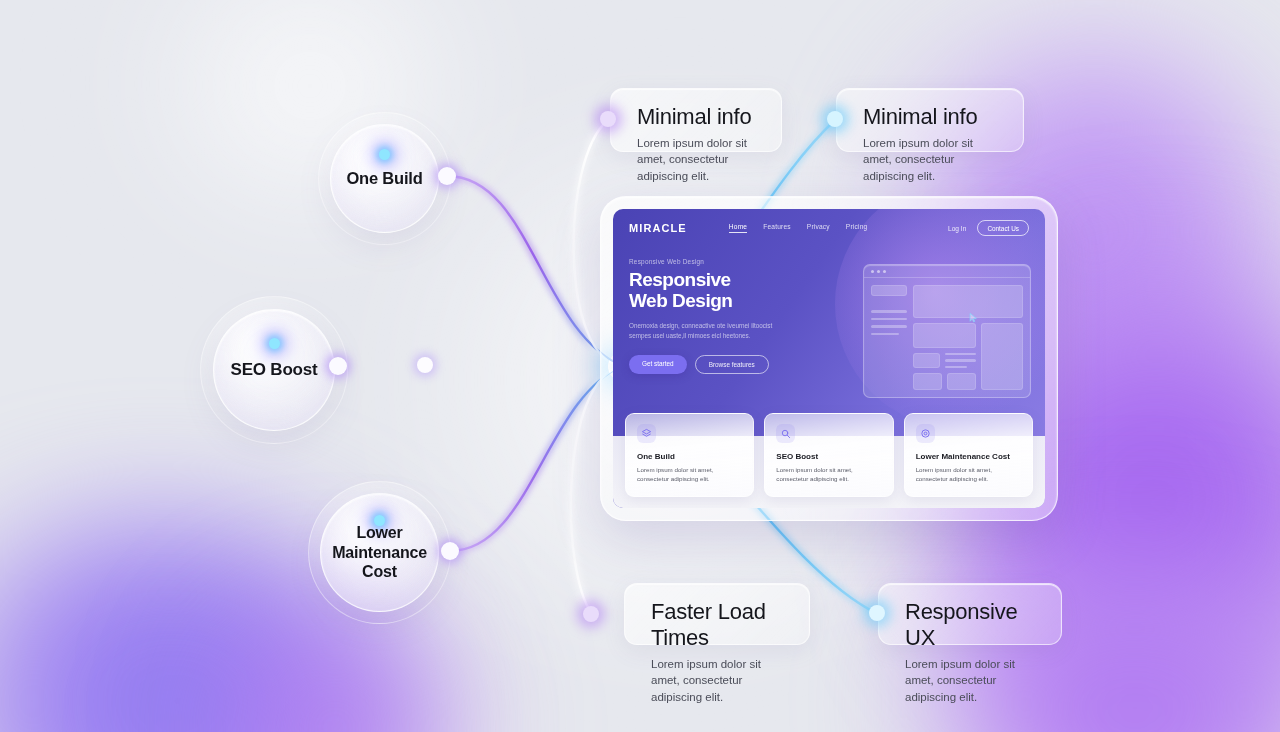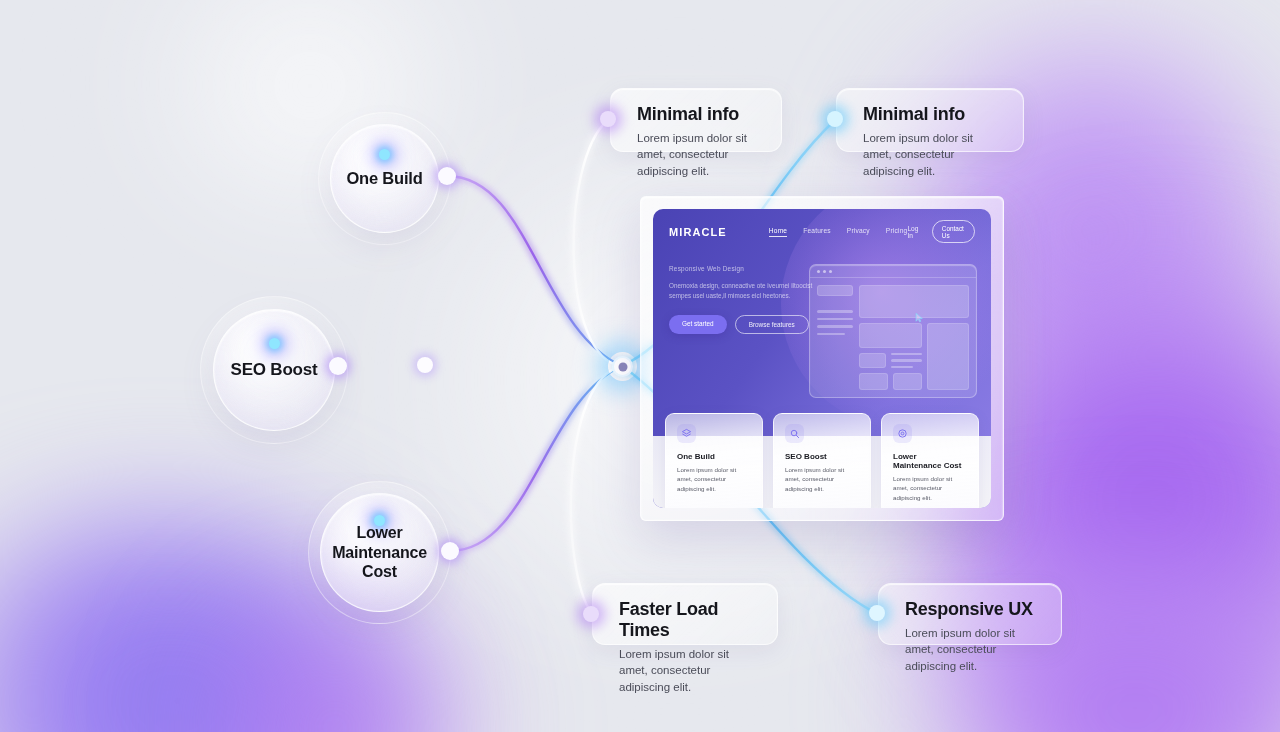--- a/index.html
+++ b/index.html
@@ -61,27 +61,27 @@
 
   
   .info-card {
     position: absolute;
     border-radius: 13px;
     background: linear-gradient(135deg, rgba(255,255,255,.62) 0%, rgba(255,255,255,.34) 100%);
     border: 1px solid rgba(255,255,255,.6);
     box-shadow: 0 6px 22px rgba(110,100,160,.10), inset 0 1px 1px rgba(255,255,255,.8);
     padding: 15px 20px 16px 26px;
   }
-  .info-title { font-size: 18px; font-weight: 700; color: #15161c; letter-spacing: -.25px; margin-bottom: 5px; }
+  .info-title { font-size: 22px; font-weight: 400; color: #15161c; letter-spacing: -.25px; margin-bottom: 5px; }
   .info-body  { font-size: 11.5px; line-height: 1.43; color: #4a4c58; }
 
   
   #mockup {
-    position: absolute; left: 640px; top: 196px; width: 364px; height: 325px;
-    border-radius: 6px;
+    position: absolute; left: 600px; top: 196px; width: 458px; height: 325px;
+    border-radius: 26px;
     background: linear-gradient(150deg, rgba(255,255,255,.70) 0%, rgba(255,255,255,.42) 55%, rgba(246,240,255,.42) 100%);
     border: 1px solid rgba(255,255,255,.7);
     box-shadow: 0 18px 50px rgba(96,78,160,.20), inset 0 1px 2px rgba(255,255,255,.9);
     padding: 12px;
     overflow: hidden;
   }
   #mock-inner {
     position: relative; width: 100%; height: 100%;
     border-radius: 10px; overflow: hidden;
     background: linear-gradient(125deg, #4a43b4 0%, #5b52c4 38%, #7a6fdc 68%, #8f7fe6 100%);
@@ -248,21 +248,21 @@
     <div class="info-body">Lorem ipsum dolor sit amet, consectetur adipiscing elit.</div>
   </div>
   <div class="node" style="left:600px; top:111px; width:16px; height:16px; background:#e9dcfb; box-shadow:0 0 12px 6px rgba(176,128,242,.55);"></div>
 
   <div class="info-card" style="left:836px; top:88px; width:188px; height:64px; background:linear-gradient(135deg,rgba(255,255,255,.45) 0%,rgba(255,255,255,.26) 100%);">
     <div class="info-title">Minimal info</div>
     <div class="info-body">Lorem ipsum dolor sit amet, consectetur adipiscing elit.</div>
   </div>
   <div class="node" style="left:827px; top:111px; width:16px; height:16px; background:#d6f4ff; box-shadow:0 0 12px 6px rgba(110,205,250,.65);"></div>
 
-  <div class="info-card" style="left:592px; top:583px; width:186px; height:62px;">
+  <div class="info-card" style="left:624px; top:583px; width:186px; height:62px;">
     <div class="info-title">Faster Load Times</div>
     <div class="info-body">Lorem ipsum dolor sit amet, consectetur adipiscing elit.</div>
   </div>
   <div class="node" style="left:583px; top:606px; width:16px; height:16px; background:#e9dcfb; box-shadow:0 0 12px 6px rgba(176,128,242,.55);"></div>
 
   <div class="info-card" style="left:878px; top:583px; width:184px; height:62px; background:linear-gradient(135deg,rgba(255,255,255,.42) 0%,rgba(255,255,255,.24) 100%);">
     <div class="info-title">Responsive UX</div>
     <div class="info-body">Lorem ipsum dolor sit amet, consectetur adipiscing elit.</div>
   </div>
   <div class="node" style="left:869px; top:605px; width:16px; height:16px; background:#dff6ff; box-shadow:0 0 12px 6px rgba(110,205,250,.6);"></div>
@@ -280,20 +280,24 @@
         </div>
         <div id="mock-nav-right">
           <div id="mock-login">Log In</div>
           <div id="mock-contact">Contact Us</div>
         </div>
       </div>
 
       <div id="mock-hero">
         <div id="mock-hero-left">
           <div id="mock-eyebrow">Responsive Web Design</div>
+          <div id="mock-h1">
+            <div>Responsive</div>
+            <div>Web Design</div>
+          </div>
           <div id="mock-sub">Onemoxia design, conneactive ote iveurnei iltoocist sempes usel uaste,il mimoes eicl heetones.</div>
           <div id="mock-btns">
             <div id="mock-btn-primary">Get started</div>
             <div id="mock-btn-ghost">Browse features</div>
           </div>
         </div>
       </div>
 
       <div id="wireframe">
         <div id="wf-bar">

